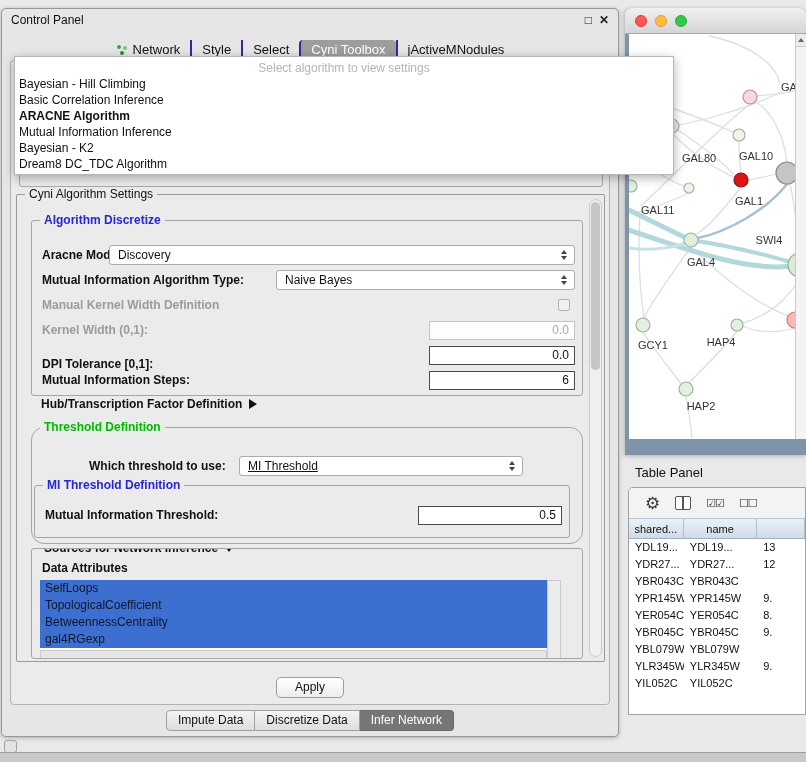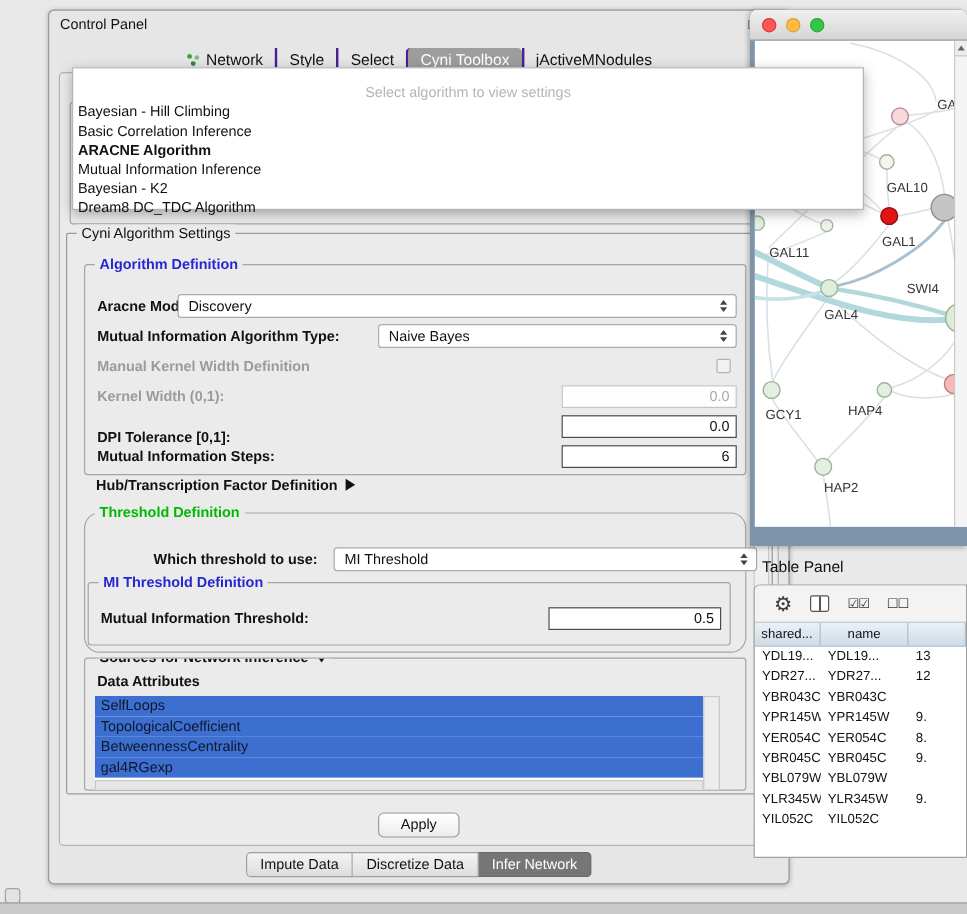--- a/index.html
+++ b/index.html
@@ -9,21 +9,20 @@
     background: #e9e9e9;
     font-family: "Liberation Sans", sans-serif;
     overflow: hidden;
     color:#111;
   }
   
   .cp {
     position:absolute; left:1px; top:8px; width:618px; height:729px;
     background:#e6e6e6; border:1px solid #989898; border-radius:5px;
     box-shadow:0 1px 4px rgba(0,0,0,.25);
-    margin-left:39px;
   }
   .cp-titlebar { position:absolute; top:0; left:0; right:0; height:22px; display:flex; align-items:center; padding:0 9px; font-size:12px; }
   .cp-controls { margin-left:auto; display:flex; gap:7px; font-size:12px; color:#222; }
   .close-btn { font-weight:bold; }
   
   .top-tabs { position:absolute; top:30px; left:0; right:0; height:21px; display:flex; justify-content:center; align-items:flex-end; font-size:13px; }
   .tab { padding:2px 10px 3px; display:flex; align-items:center; }
   .tab + .tab { border-left:2px solid #4c1d95; }
   .tab.selected { background:#9d9d9d; color:#fff; border-radius:4px 4px 0 0; }
   .net-icon { display:inline-block; width:12px; height:12px; position:relative; margin-right:5px; }
@@ -67,22 +66,22 @@
   .attr-hscroll { position:absolute; left:8px; top:101px; width:507px; height:12px; background:#e6e6e6; border:1px solid #c9c9c9; }
   .apply-btn { position:absolute; left:50%; transform:translateX(-50%); top:616px; width:68px; height:21px;
     background:linear-gradient(#ffffff,#ececec); border:1px solid #9c9c9c; border-radius:5px;
     font-size:12px; text-align:center; line-height:19px; }
   .bottom-tabs { position:absolute; left:0; right:0; top:649px; display:flex; justify-content:center; font-size:12px; }
   .btab { padding:2px 11px 3px; background:linear-gradient(#f4f4f4,#dddddd); border:1px solid #9f9f9f; border-left-width:0; }
   .btab:first-child { border-left-width:1px; border-radius:4px 0 0 4px; }
   .btab:last-child { border-radius:0 4px 4px 0; }
   .btab.selected { background:#767676; color:#fff; border-color:#6a6a6a; }
   
-  .algo-popup { position:absolute; left:19px; top:47px; width:660px; height:119px; background:#fff; border:1px solid #b5b5b5;
-    box-shadow:0 3px 10px rgba(0,0,0,.3); z-index:50; font-size:12px; padding-top:12px; }
+  .algo-popup { position:absolute; left:12px; top:47px; width:660px; height:119px; background:#fff; border:1px solid #b5b5b5;
+    box-shadow:0 3px 10px rgba(0,0,0,.3); z-index:50; font-size:12px; padding-top:3px; }
   .popup-prompt { text-align:center; color:#b4b4b4; height:16px; line-height:16px; }
   .popup-item { height:16px; line-height:16px; padding-left:4px; }
   .popup-item.highlighted { font-weight:bold; }
   
   .net-window { position:absolute; left:625px; top:8px; width:181px; height:447px; background:#7e94aa;
     border-radius:6px 6px 0 0; box-shadow:-1px 1px 4px rgba(0,0,0,.25); }
   .net-titlebar { height:26px; background:linear-gradient(#f0f0f0,#d5d5d5); border-radius:6px 6px 0 0;
     border-bottom:1px solid #a8a8a8; display:flex; align-items:center; padding-left:10px; gap:8px; }
   .tl { width:12px; height:12px; border-radius:50%; }
   .tl.red { background:#fc5753; border:1px solid #df3834; }
@@ -147,21 +146,21 @@
     <div class="help-btn"></div>
 
     <div class="settings-group">
       <span class="group-label">Cyni Algorithm Settings</span>
 
       <div class="settings-scrollbar">
         <div class="thumb"></div>
       </div>
 
       <div class="algo-group">
-        <span class="group-label">Algorithm Definition</span>
+        <span class="group-label">Algorithm Discretize</span>
 
         <span class="row-label" style="left:10px; top:24px;">Aracne Mode:</span>
         <div class="combo" style="left:77px; top:24px; width:466px;">
           <span class="cvalue">Discovery</span>
           <span class="combo-arrows">
               <i class="up"></i>
               <i class="dn"></i>
             </span>
         </div>
 
@@ -189,21 +188,21 @@
 
       <div class="hub-row">
         <span>Hub/Transcription Factor Definition</span>
         <span class="tri-right"></span>
       </div>
 
       <div class="threshold-group">
         <span class="group-label">Threshold Definition</span>
 
         <span class="row-label" style="left:57px; top:28px;">Which threshold to use:</span>
-        <div class="combo" style="left:207px; top:28px; width:353px;">
+        <div class="combo" style="left:207px; top:28px; width:284px;text-decoration:underline;">
           <span class="cvalue">MI Threshold</span>
           <span class="combo-arrows">
               <i class="up"></i>
               <i class="dn"></i>
             </span>
         </div>
 
         <div class="mi-group">
           <span class="group-label">MI Threshold Definition</span>
           <span class="row-label" style="left:10px; top:19px;">Mutual Information Threshold:</span>

